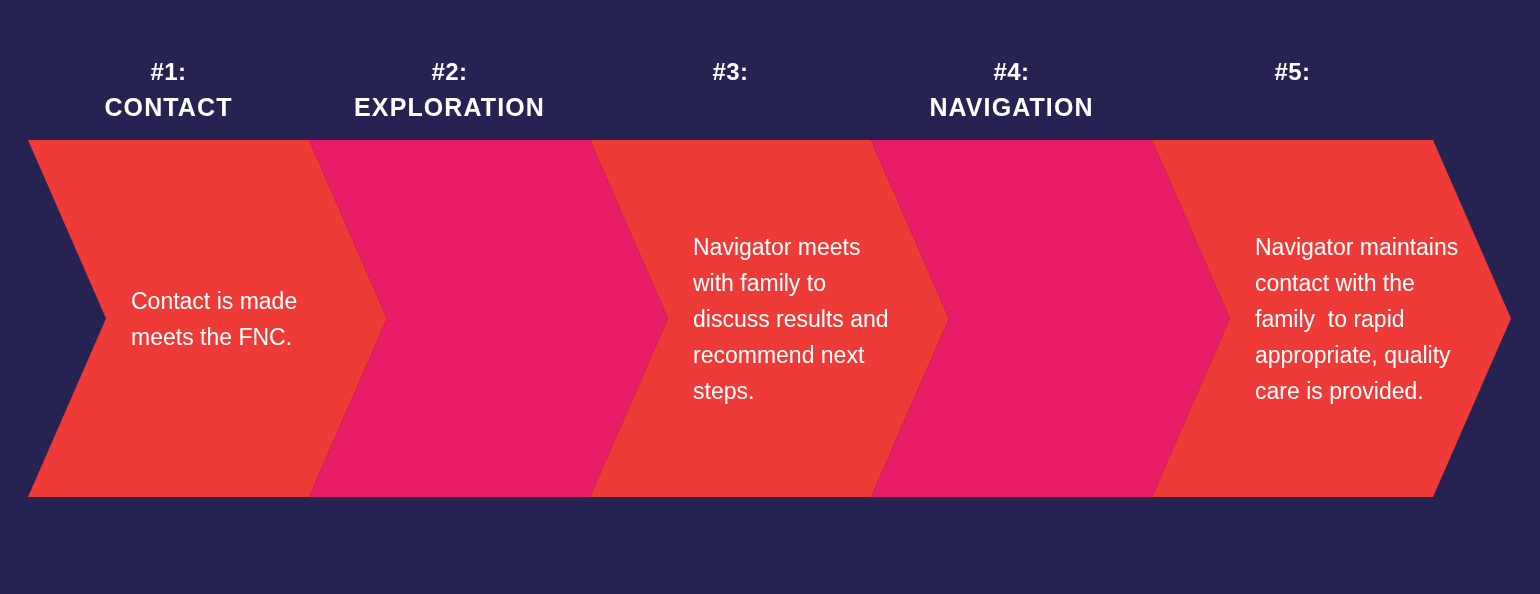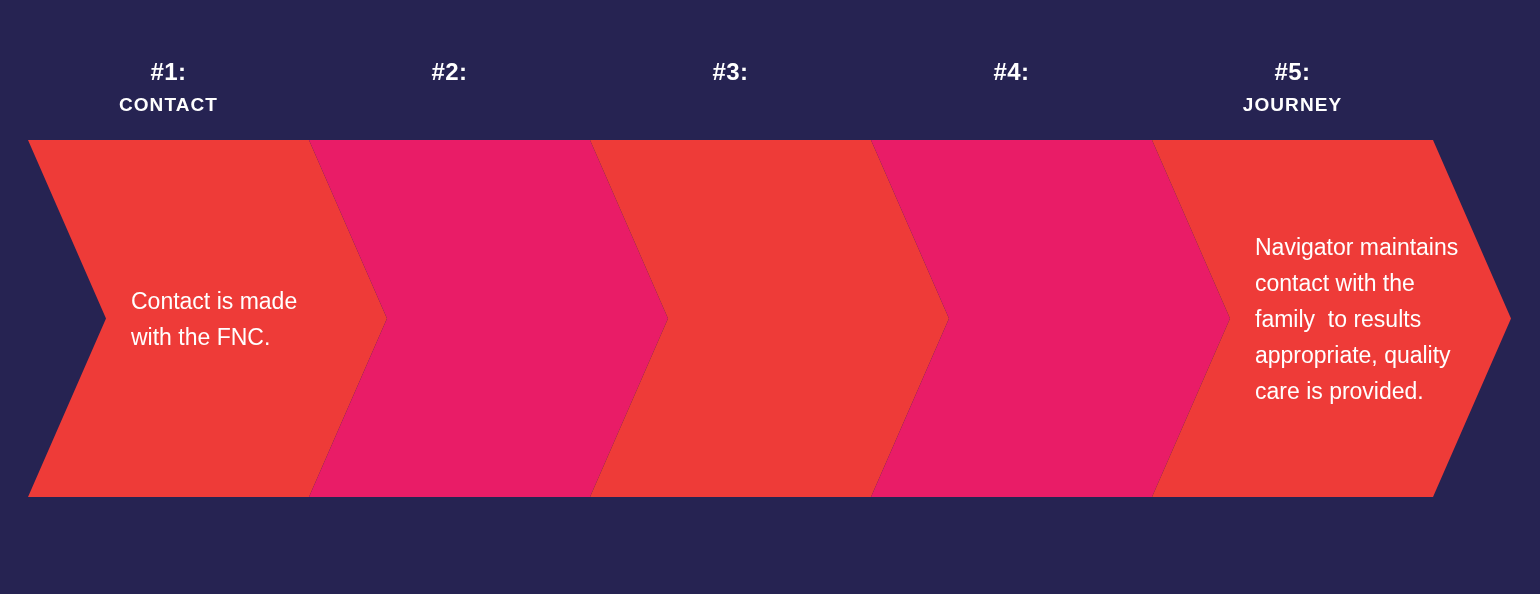--- a/index.html
+++ b/index.html
@@ -34,21 +34,21 @@
   }
   .step-num {
     display: block;
     font-size: 24px;
     font-weight: bold;
     letter-spacing: 0.5px;
     margin-bottom: 11px;
   }
   .step-label {
     display: block;
-    font-size: 19px;
+    font-size: 25px;
     font-weight: bold;
     letter-spacing: 1.1px;
     margin-top: 7px;
   }
   .chev {
     position: absolute;
     top: 140px;
     left: 0;
     width: 354px;
     height: 357px;
@@ -82,62 +82,64 @@
   <div class="step" style="left:28px;">
     <div class="chev">
       <svg viewBox="0 0 354 357" xmlns="http://www.w3.org/2000/svg">
         <polygon points="0,0 281,0 359,178.5 281,357 0,357 78,178.5" fill="#EE3B38"></polygon>
       </svg>
     </div>
     <div class="step-header">
       <span class="step-num">#1:</span>
       <span class="step-label">CONTACT</span>
     </div>
-    <div class="step-body">Contact is made with the FNC.</div>
+    <div class="step-body">Contact is made meets the FNC.</div>
   </div>
 
   <div class="step" style="left:309px;">
     <div class="chev">
       <svg viewBox="0 0 354 357" xmlns="http://www.w3.org/2000/svg">
         <polygon points="0,0 281,0 359,178.5 281,357 0,357 78,178.5" fill="#E91C67"></polygon>
       </svg>
     </div>
     <div class="step-header">
       <span class="step-num">#2:</span>
+      <span class="step-label">EXPLORATION</span>
     </div>
   </div>
 
   <div class="step" style="left:590px;">
     <div class="chev">
       <svg viewBox="0 0 354 357" xmlns="http://www.w3.org/2000/svg">
         <polygon points="0,0 281,0 359,178.5 281,357 0,357 78,178.5" fill="#EE3B38"></polygon>
       </svg>
     </div>
     <div class="step-header">
       <span class="step-num">#3:</span>
     </div>
+    <div class="step-body">Navigator meets with family to discuss results and recommend next steps.</div>
   </div>
 
   <div class="step" style="left:871px;">
     <div class="chev">
       <svg viewBox="0 0 354 357" xmlns="http://www.w3.org/2000/svg">
         <polygon points="0,0 281,0 359,178.5 281,357 0,357 78,178.5" fill="#E91C67"></polygon>
       </svg>
     </div>
     <div class="step-header">
       <span class="step-num">#4:</span>
+      <span class="step-label">NAVIGATION</span>
     </div>
   </div>
 
   <div class="step" style="left:1152px;">
     <div class="chev">
       <svg viewBox="0 0 354 357" xmlns="http://www.w3.org/2000/svg">
         <polygon points="0,0 281,0 359,178.5 281,357 0,357 78,178.5" fill="#EE3B38"></polygon>
       </svg>
     </div>
     <div class="step-header">
       <span class="step-num">#5:</span>
-      <span class="step-label">JOURNEY</span>
     </div>
-    <div class="step-body">Navigator maintains contact with the family  to results appropriate, quality care is provided.</div>
+    <div class="step-body">Navigator maintains contact with the family  to rapid appropriate, quality care is provided.</div>
   </div>
 
 </div>
 
 </body></html>

